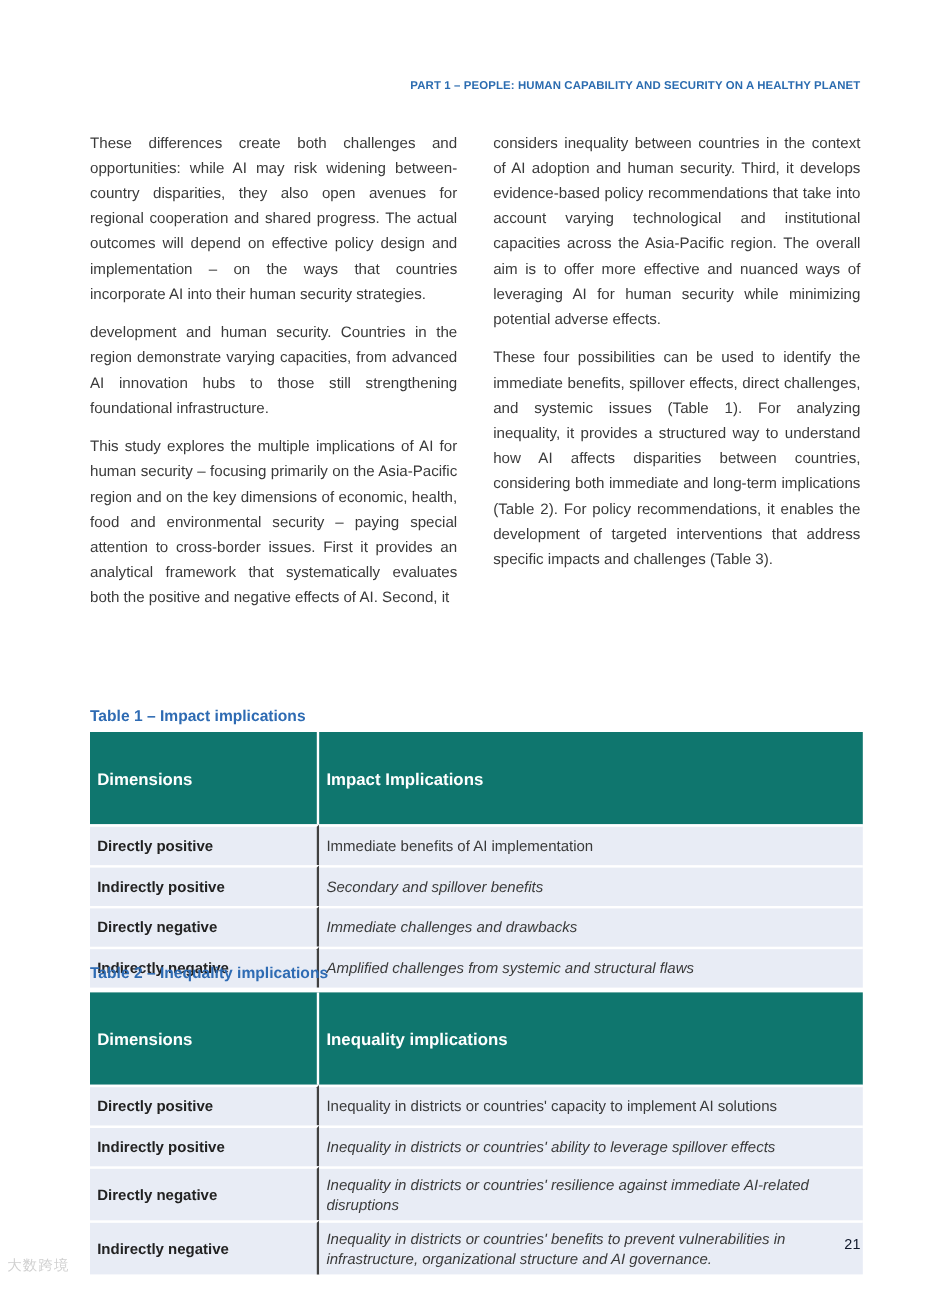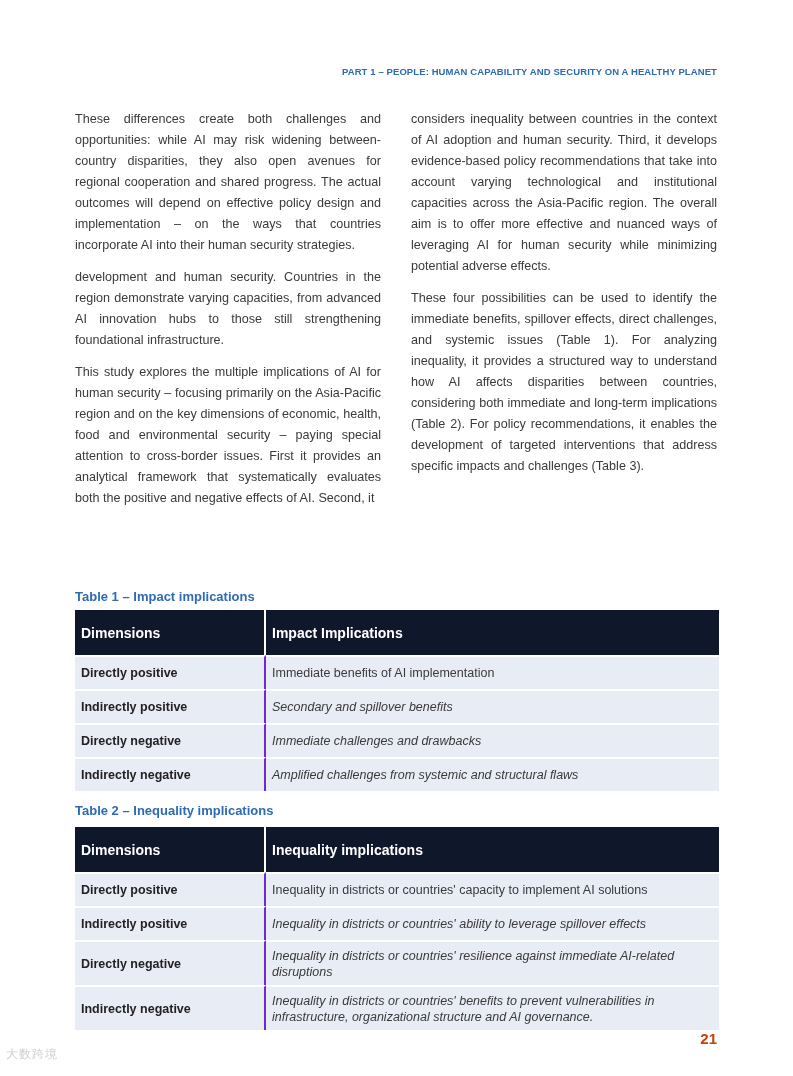--- a/index.html
+++ b/index.html
@@ -7,29 +7,29 @@
          font-family:"Liberation Sans", sans-serif; color:#333333; }
   .running-head { position:absolute; top:66px; right:76px; font-size:9.5px; font-weight:bold;
                   color:#2b6cb0; letter-spacing:0.1px; }
   .col { position:absolute; width:306px; font-size:12.6px; line-height:21px; color:#3a3a3a; text-align:justify; }
   .col-left { left:75px; top:109px; }
   .col-right { left:411px; top:109px; }
   .col p { margin:0 0 11px 0; }
   .section-heading { font-size:15px; font-weight:bold; color:#2e6bb3; margin:22px 0 10px 0; line-height:20px; }
   .table-caption { position:absolute; left:75px; font-size:13px; font-weight:bold; color:#2e6bb3;text-align:center; }
   table.dt { position:absolute; left:75px; width:644px; border-collapse:separate; border-spacing:0; font-size:12.5px; }
-  table.dt th { background:#0f172a; color:#fff; text-align:left; font-weight:bold; font-size:14px;
-                padding:0 6px; height:45px; border-right:2px solid #fff; }
+  table.dt th { background:#0f766e; color:#fff; text-align:left; font-weight:bold; font-size:14px;
+                padding:16px 6px; height:45px; border-right:2px solid #fff; }
   table.dt th:last-child { border-right:none; }
-  table.dt td { background:#e8ecf5; padding:0 6px; border-top:2px solid #fff; border-right:2px solid #6d28d9; height:32px; color:#3a3a3a; }
+  table.dt td { background:#e8ecf5; padding:0 6px; border-top:2px solid #fff; border-right:2px solid #404040; height:32px; color:#3a3a3a; }
   table.dt td:last-child { border-right:none; }
   table.dt td.dim { font-weight:bold; color:#222; width:177px; }
   table.dt td.it { font-style:italic; }
   table.dt td.tall { height:43px; line-height:16px; }
-  .page-num { position:absolute; right:76px; top:1030px; font-size:15px; font-weight:bold; color:#c2410c; }
+  .page-num { position:absolute; right:76px; top:1030px; font-size:12px; font-weight:normal; color:#0f172a; }
   .watermark { position:absolute; left:6px; top:1046px; font-size:12px; color:#d0d0d0; letter-spacing:1px; }
 </style>
 </head>
 <body>
 
 <div class="running-head">PART 1 – PEOPLE: HUMAN CAPABILITY AND SECURITY ON A HEALTHY PLANET</div>
 
 <div class="col col-left">
   <p>These differences create both challenges and opportunities: while AI may risk widening between-country disparities, they also open avenues for regional cooperation and shared progress. The actual outcomes will depend on effective policy design and implementation – on the ways that countries incorporate AI into their human security strategies.</p>
   <p>development and human security. Countries in the region demonstrate varying capacities, from advanced AI innovation hubs to those still strengthening foundational infrastructure.</p>

